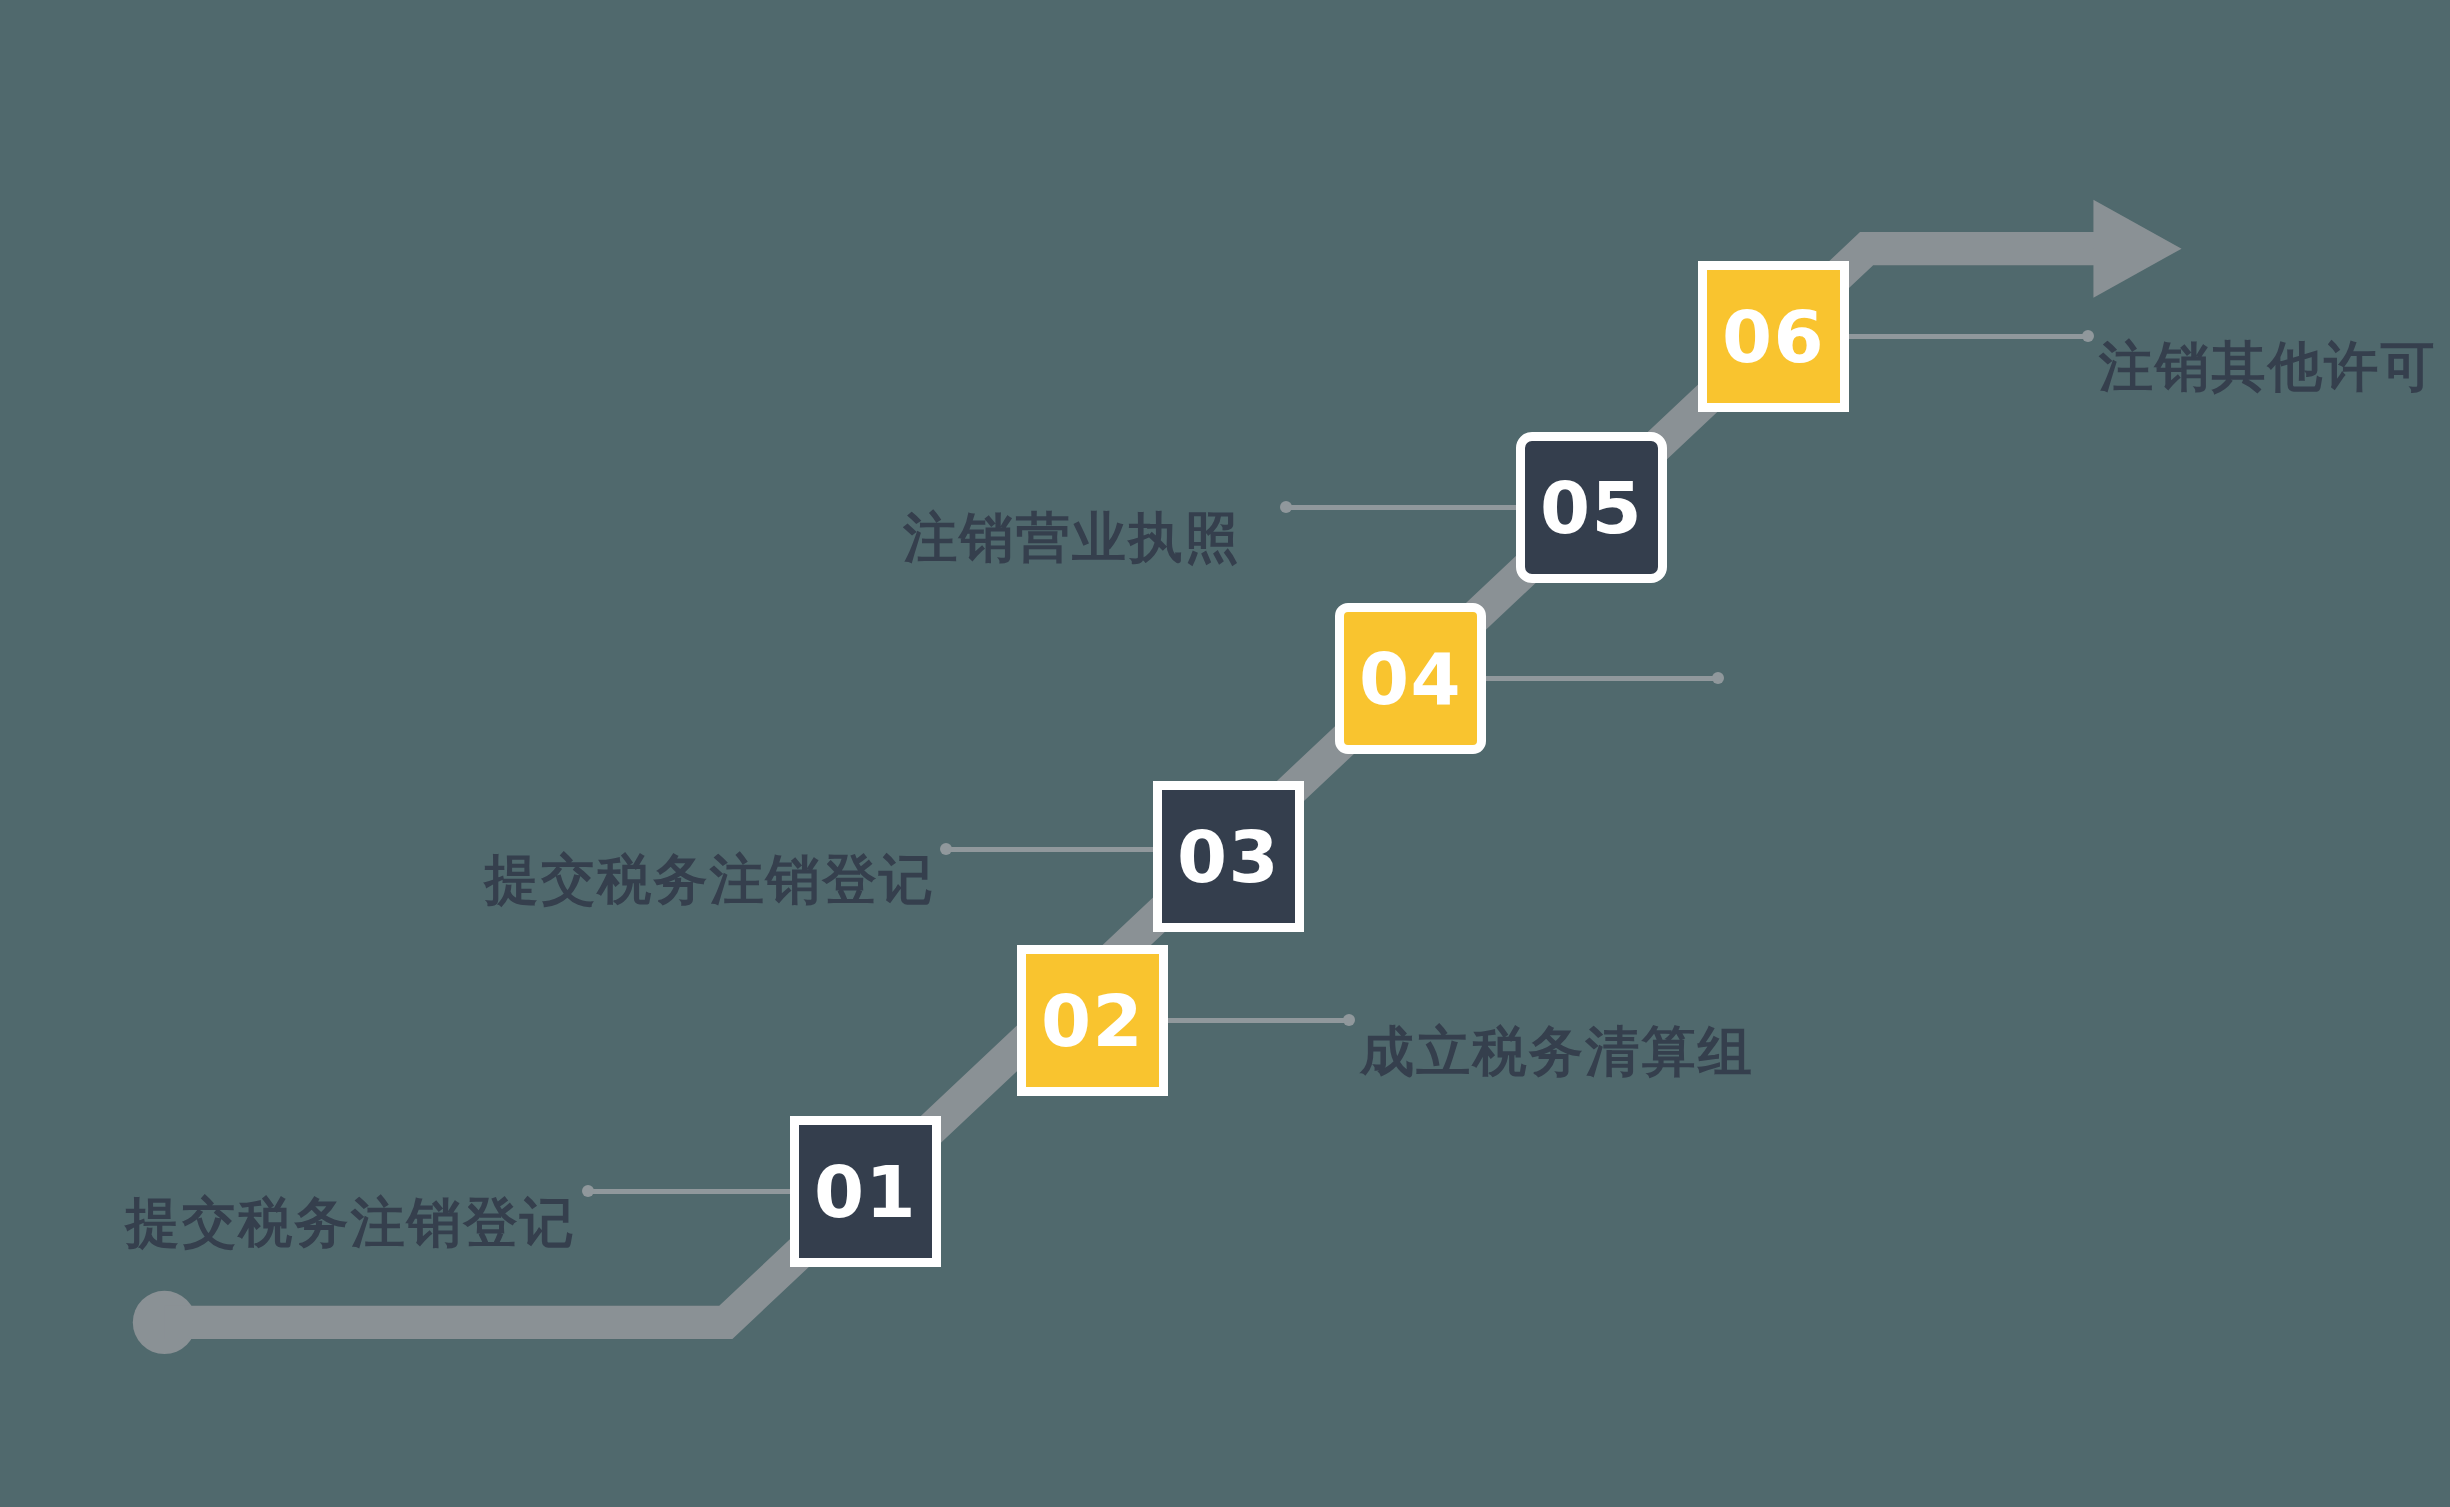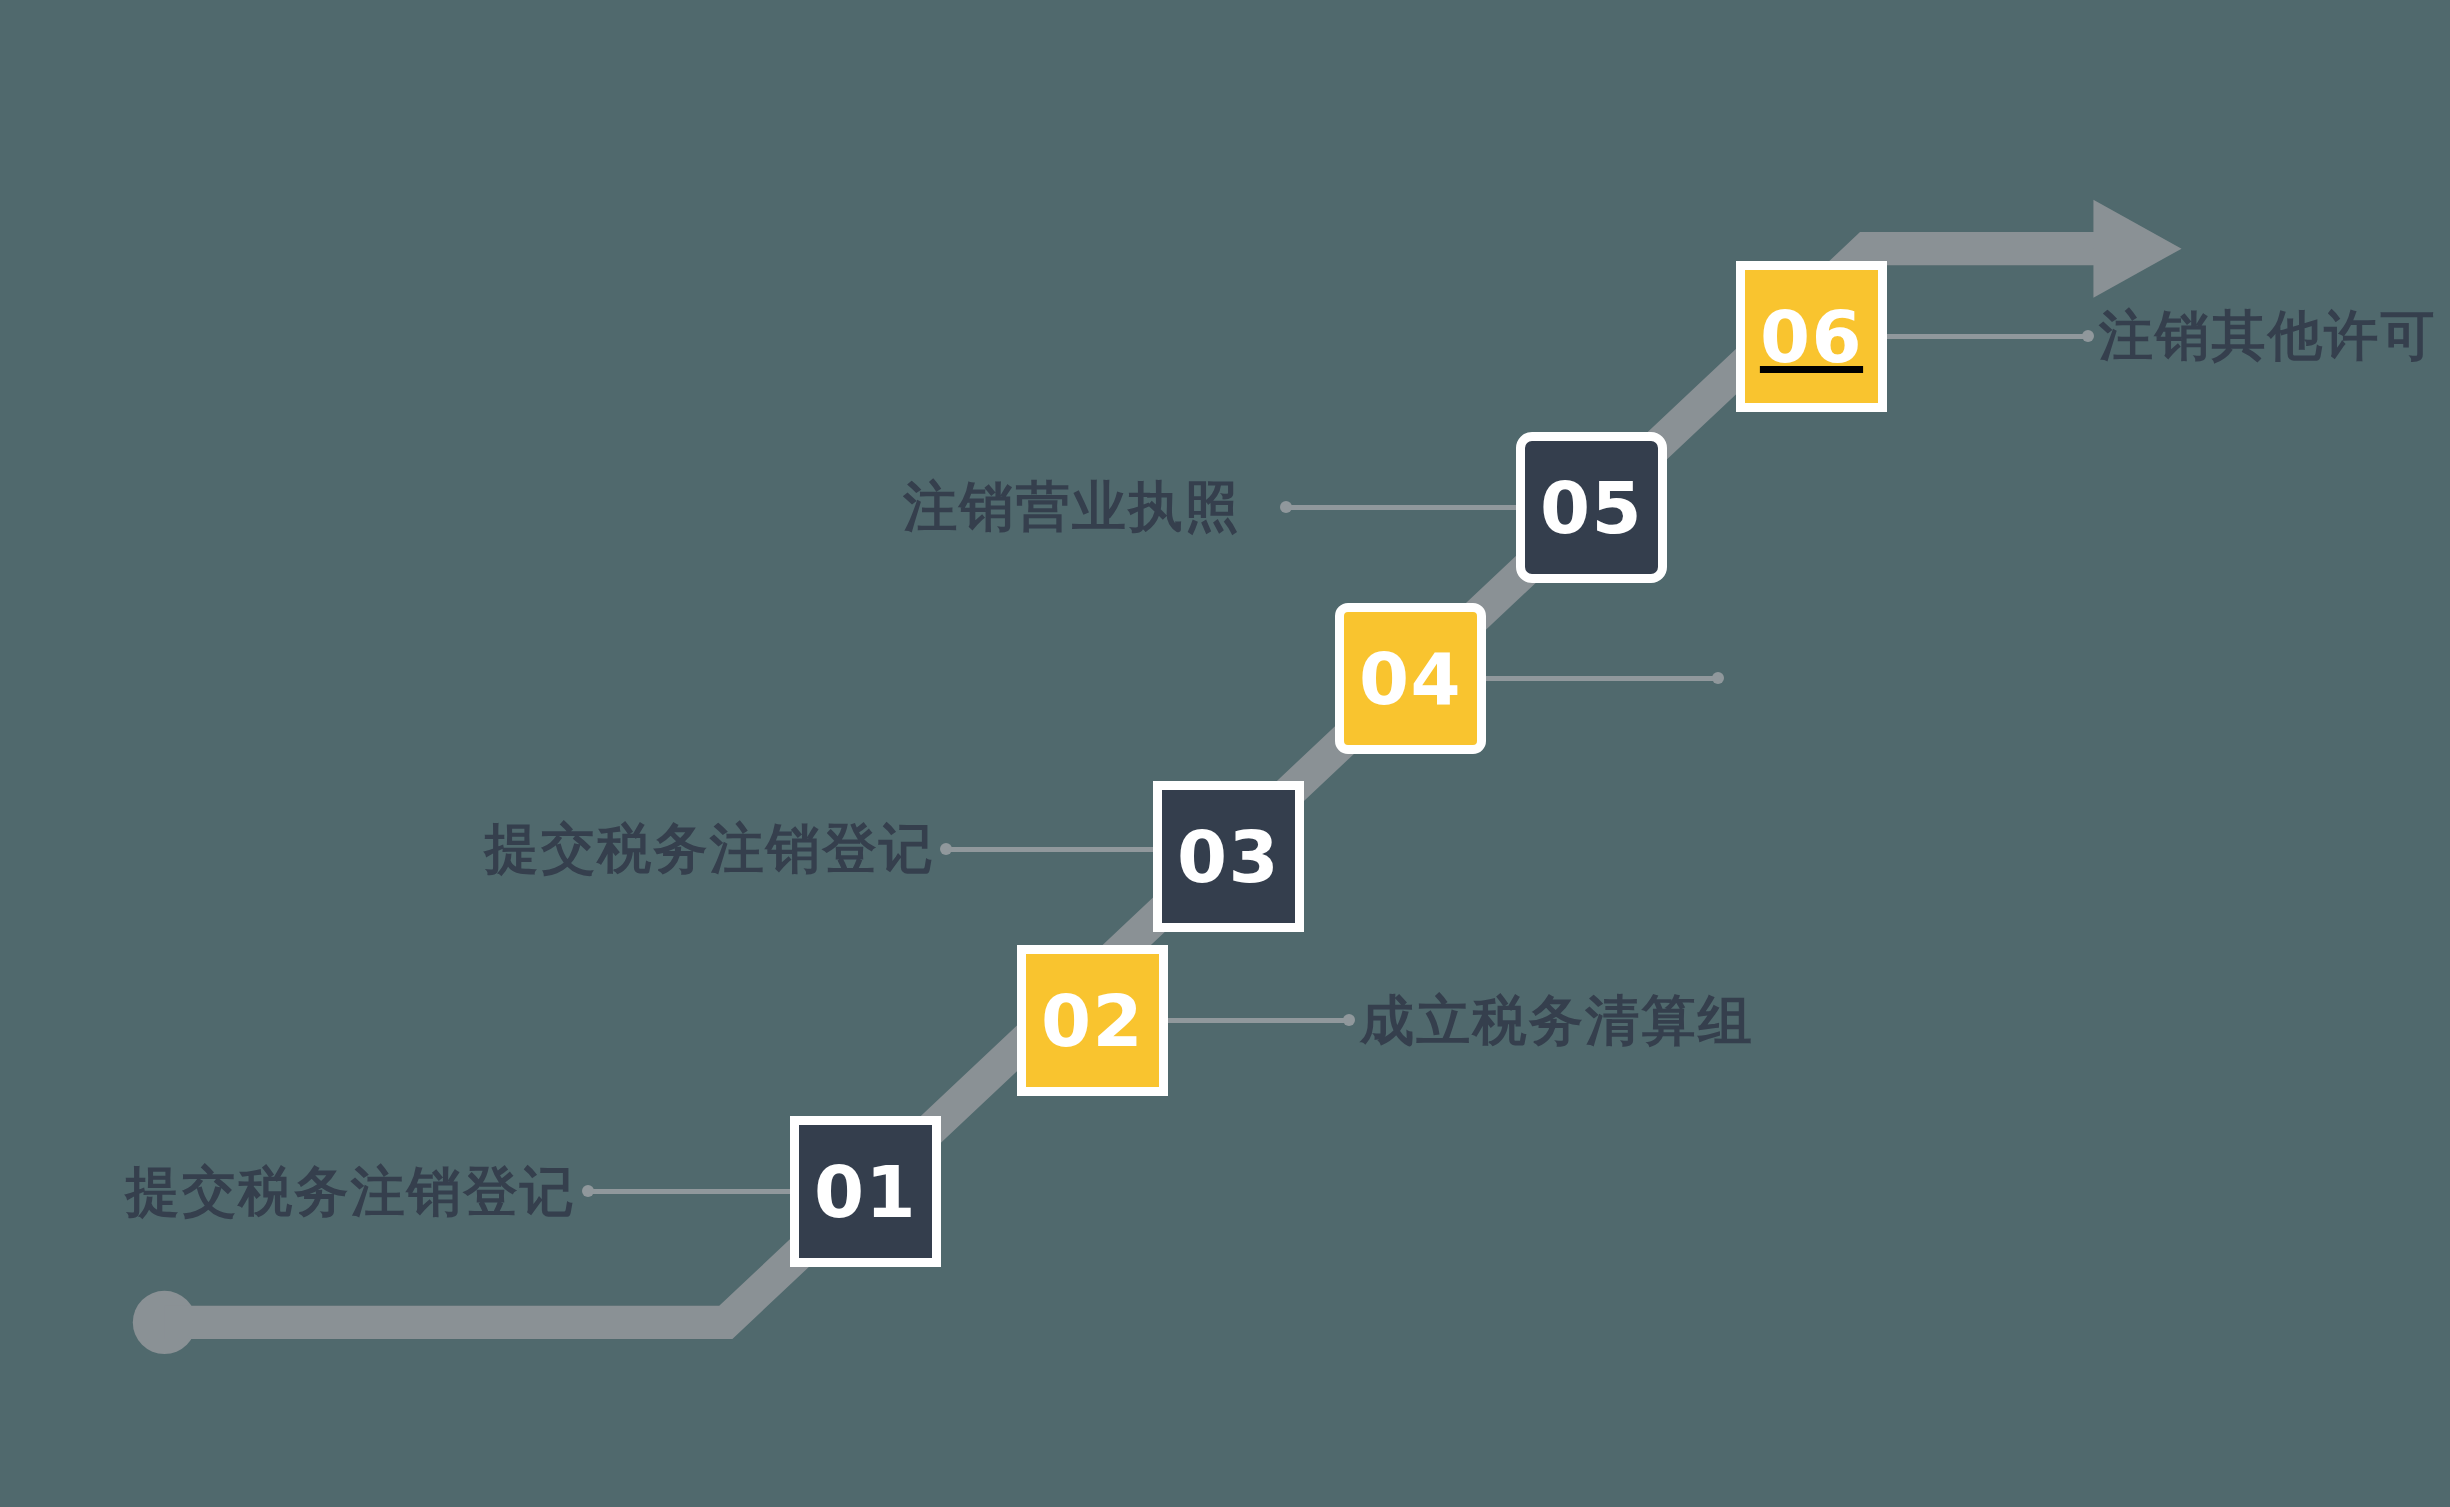--- a/index.html
+++ b/index.html
@@ -46,31 +46,32 @@
 
   .label {
     position:absolute;
     font-size:54px;
     font-weight:700;
     color:#353f4d;
     line-height:68px;
     letter-spacing:2.3px;
     white-space:nowrap;
     z-index:2;
+    margin-top:31px;
   }
   .label.right-align { text-align:right; }
   .label.left-align  { text-align:left;  }
 
   
   .sq-0 { left:790px; top:1116px; }
   .sq-1 { left:1017px; top:945px; }
   .sq-2 { left:1153px; top:781px; }
   .sq-3 { left:1335px; top:603px;border-radius:13px;  }
   .sq-4 { left:1516px; top:432px;border-radius:16px;  }
-  .sq-5 { left:1736px; top:261px;text-decoration:underline;  }
+  .sq-5 { left:1698px; top:261px;  }
 
   .cn-0 { left:588px;  top:1189px; width:202px; }
   .cn-1 { left:1122px; top:1018px; width:227px; }
   .cn-2 { left:946px; top:847px; width:207px; }
   .cn-3 { left:1485px; top:676px;  width:233px; }
   .cn-4 { left:1286px; top:505px;  width:231px; }
   .cn-5 { left:1849px; top:334px;  width:239px; }
 
   .cd-0 { left:582px;  top:1185px; }
   .cd-1 { left:1343px; top:1014px; }

